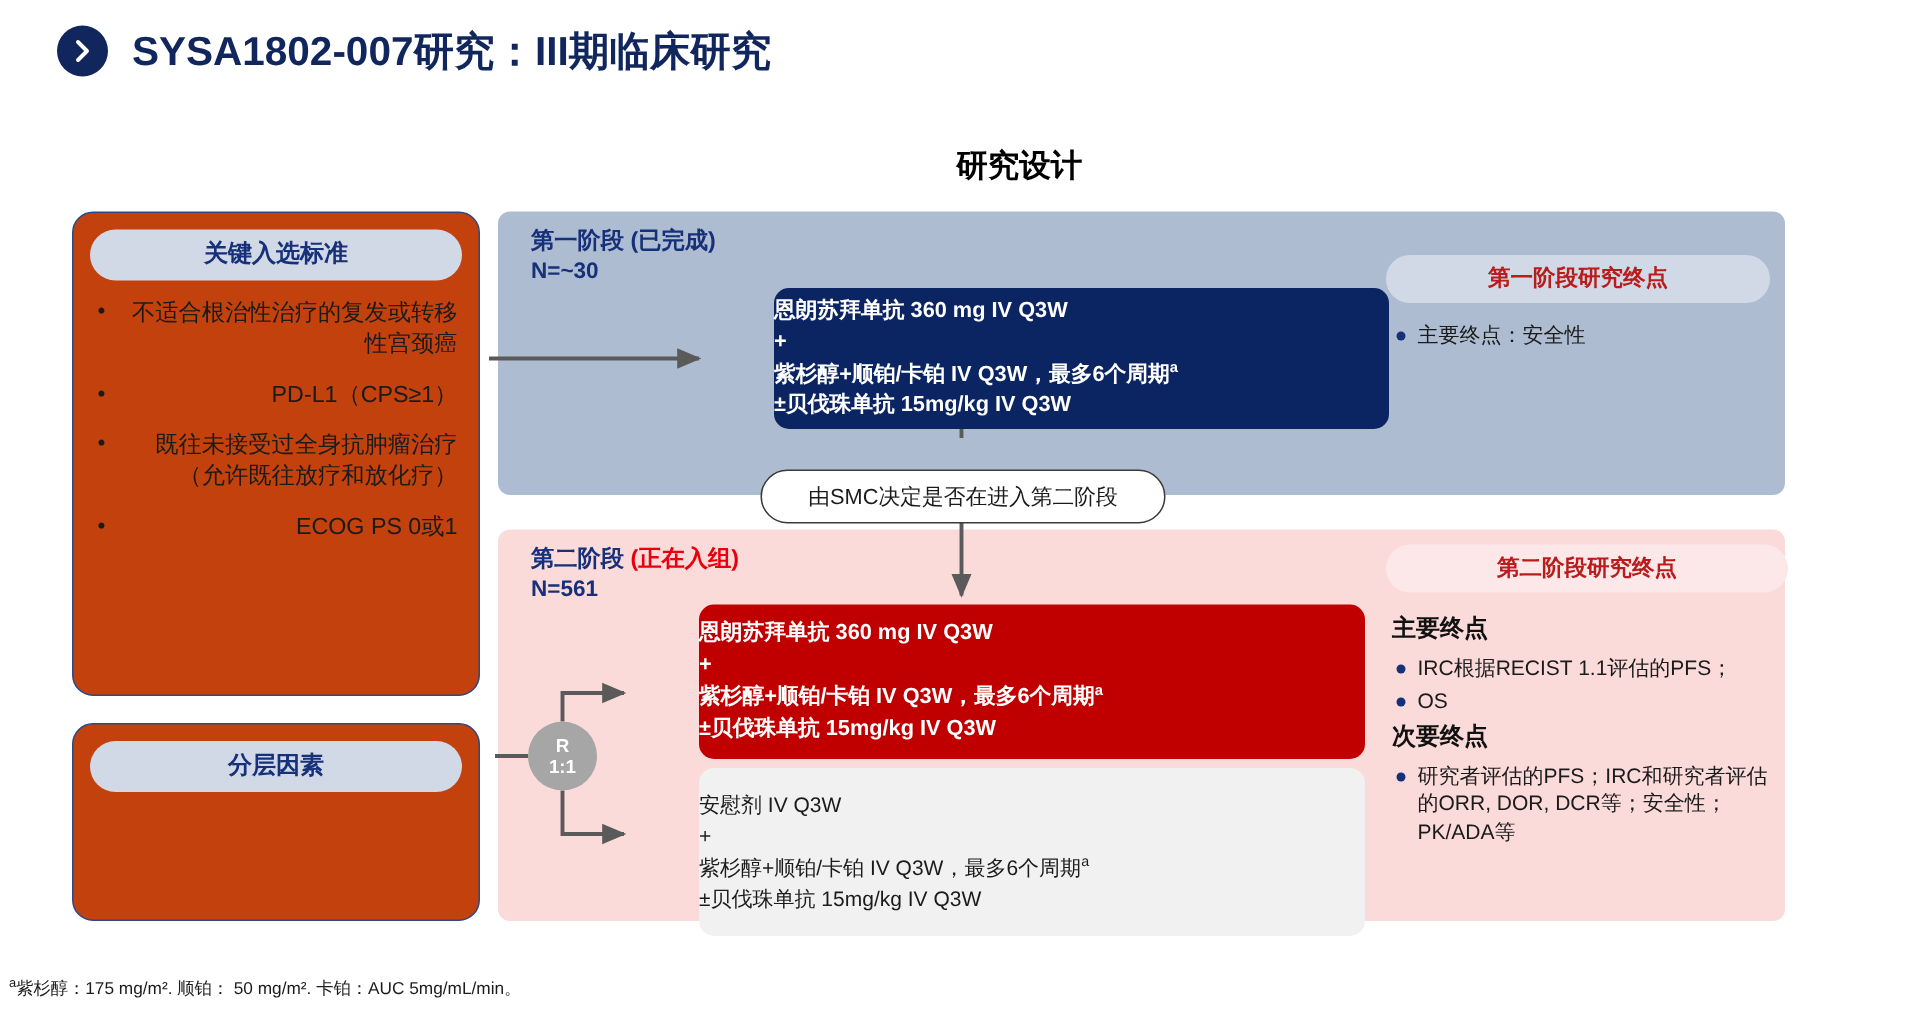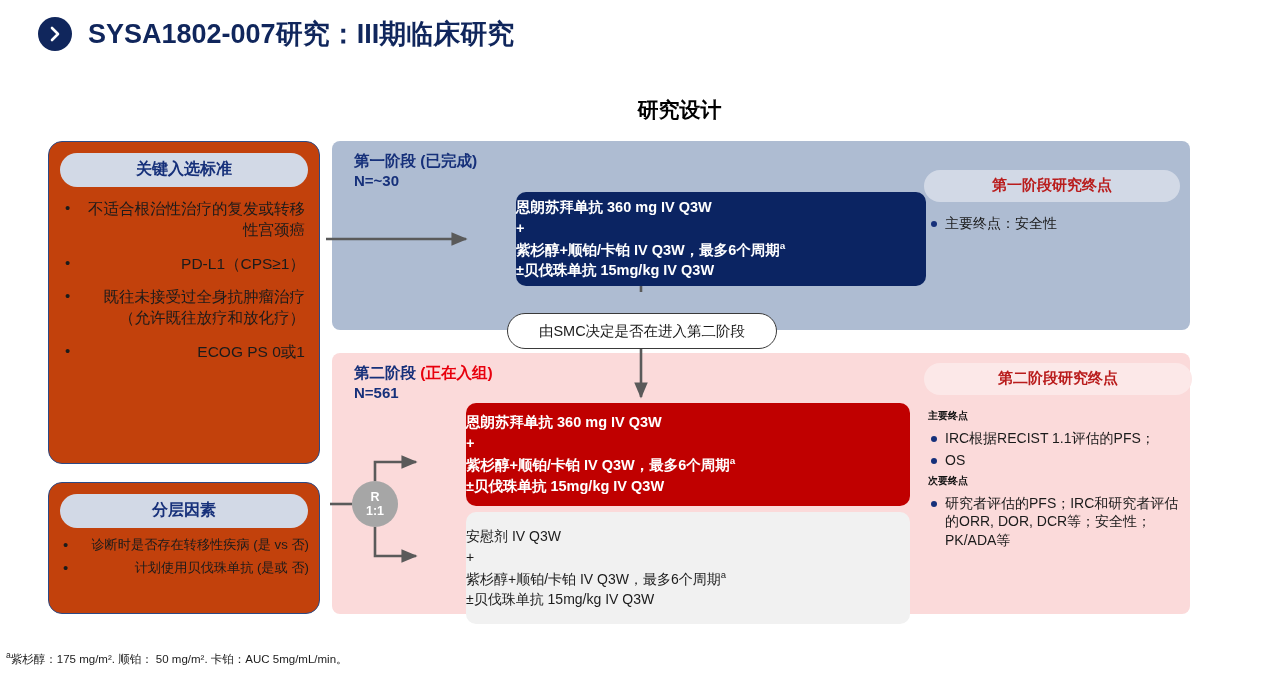--- a/index.html
+++ b/index.html
@@ -235,21 +235,21 @@
     position: absolute;
     left: 3px;
     top: 7px;
     width: 6px;
     height: 6px;
     border-radius: 50%;
     background: #16307a;
   }
   .ep-subhead {
     font-weight: bold;
-    font-size: 10px;
+    font-size: 16px;
     color: #111111;
     margin: 2px 0 3px 4px;
   }
   #ep2-card .ep-list { padding-top: 3px; }
   #ep2-card .ep-list li { margin-bottom: 4px; }
   #ep2-card .ep-body { padding-top: 12px; }
 
   
   #connectors {
     position: absolute;
@@ -368,24 +368,20 @@
   <ul class="bullets">
     <li>不适合根治性治疗的复发或转移性宫颈癌</li>
     <li>PD-L1（CPS≥1）</li>
     <li>既往未接受过全身抗肿瘤治疗（允许既往放疗和放化疗）</li>
     <li>ECOG PS 0或1</li>
   </ul>
 </div>
 
 <div class="left-card" id="strat-card">
   <div class="pill-head">分层因素</div>
-  <ul class="bullets">
-    <li>诊断时是否存在转移性疾病 (是 vs 否)</li>
-    <li>计划使用贝伐珠单抗 (是或 否)</li>
-  </ul>
 </div>
 
 <div class="endpoint-card" id="ep1-card">
   <div class="ep-pill">第一阶段研究终点</div>
   <ul class="ep-list">
     <li>主要终点：安全性</li>
   </ul>
 </div>
 
 <div class="endpoint-card" id="ep2-card">

